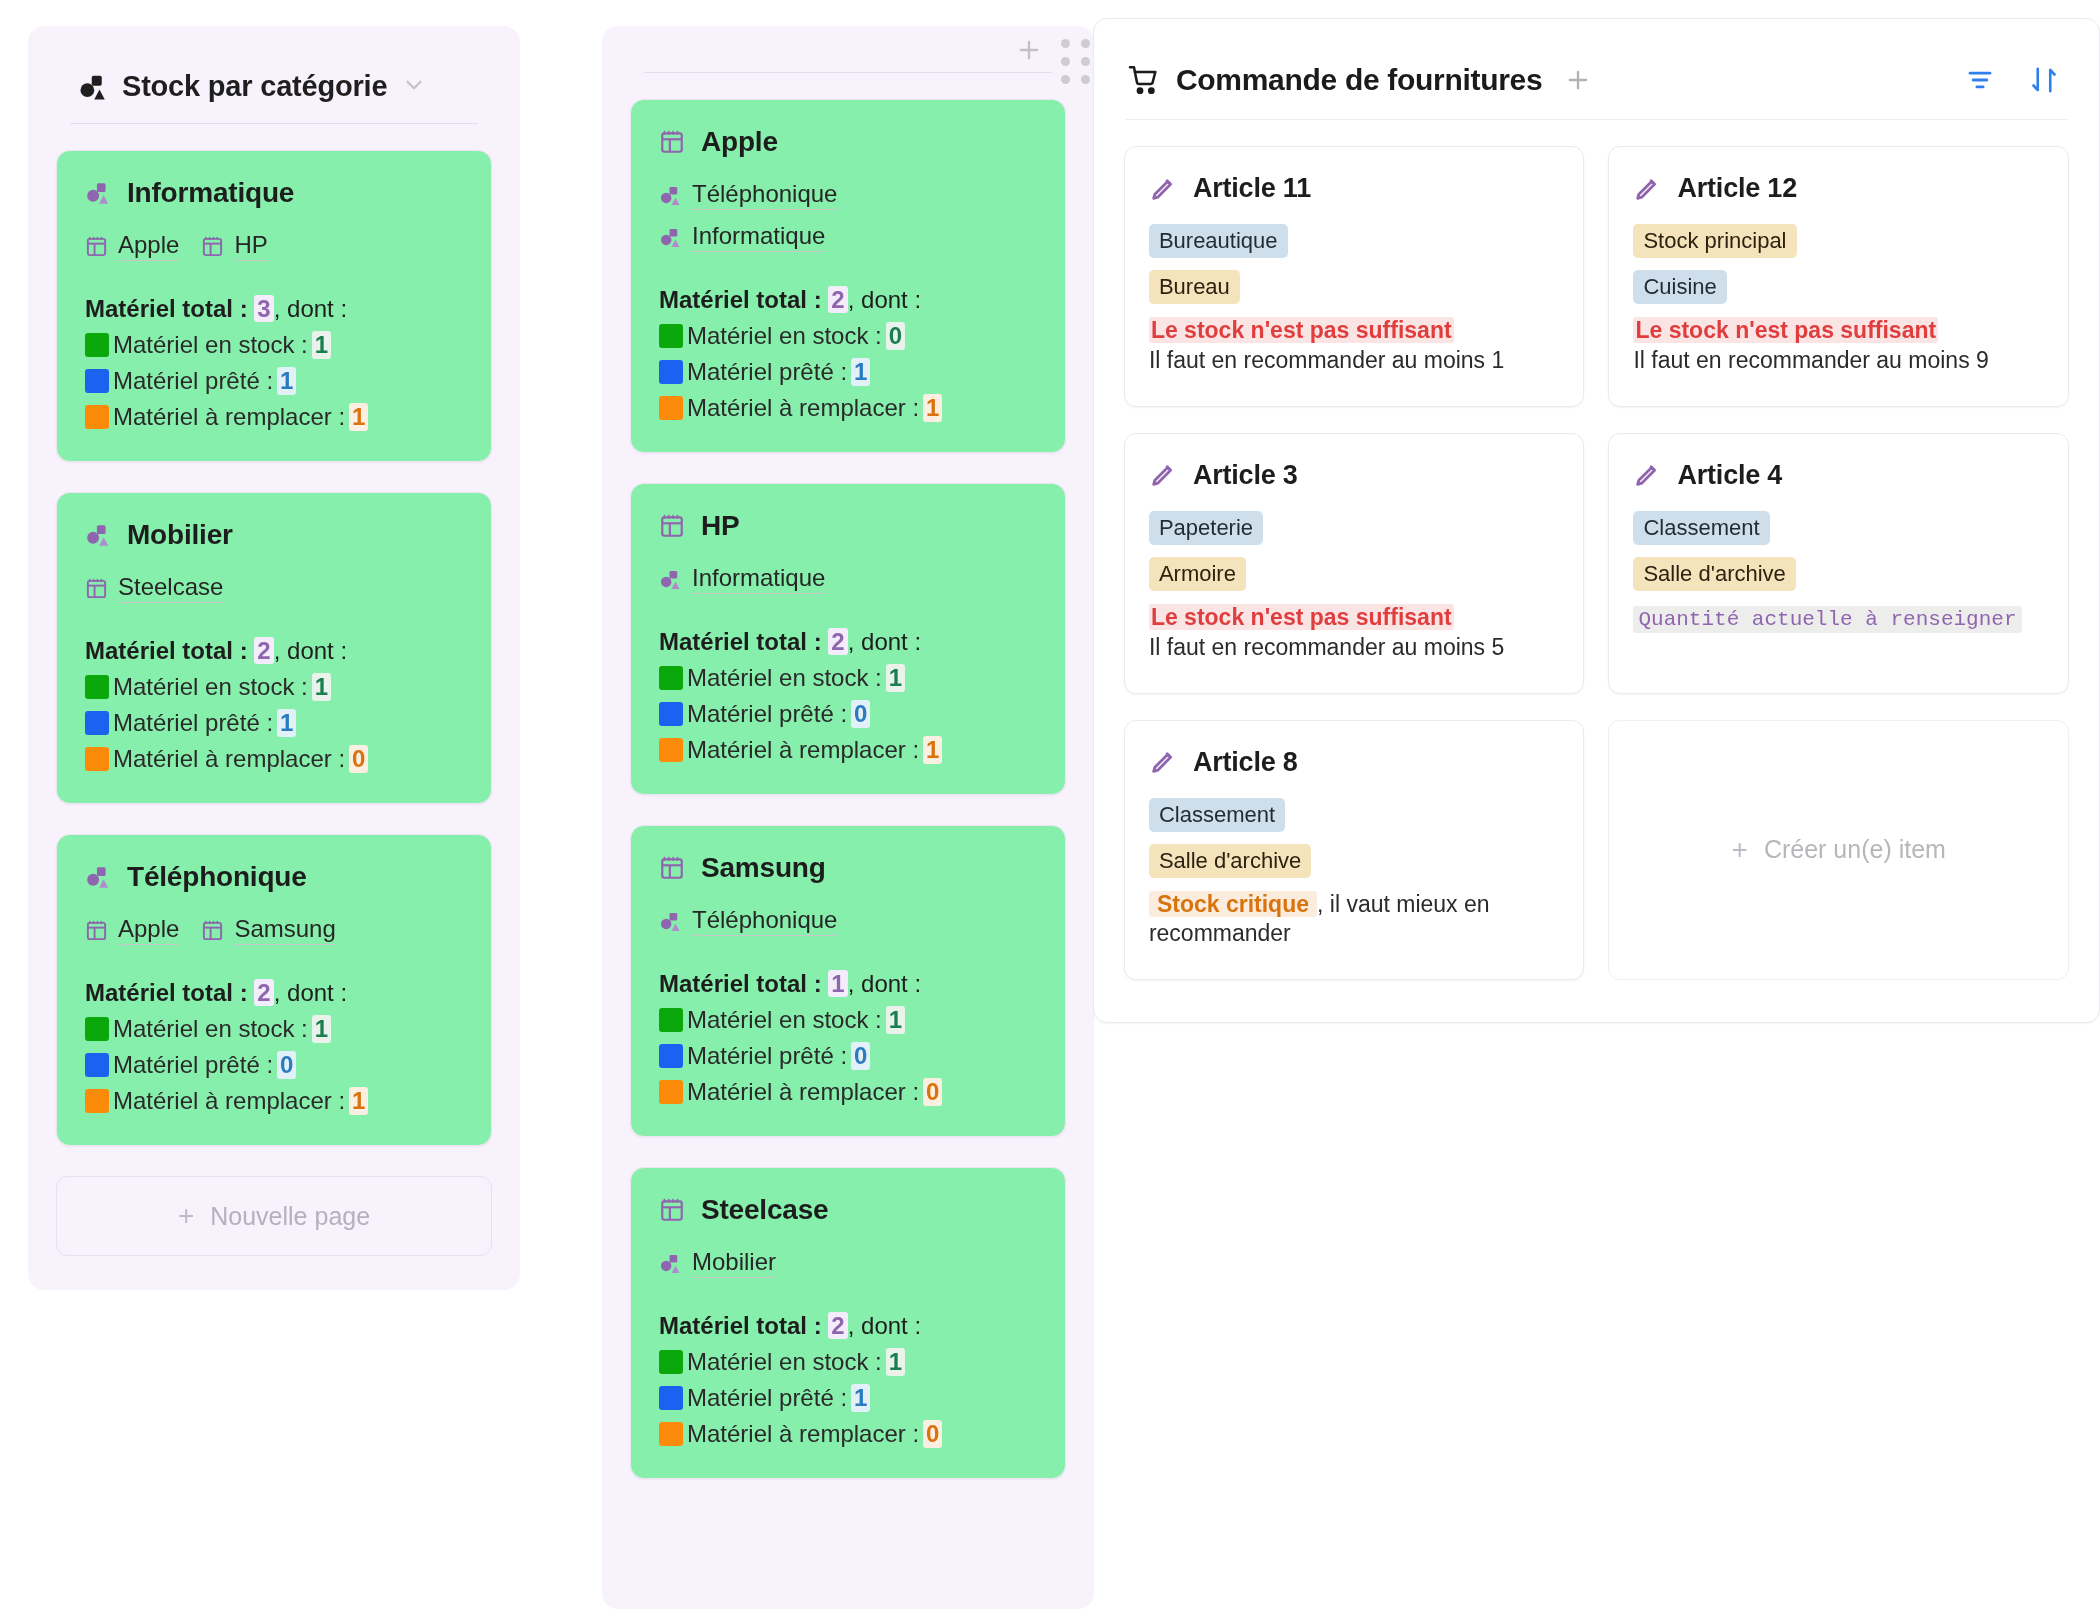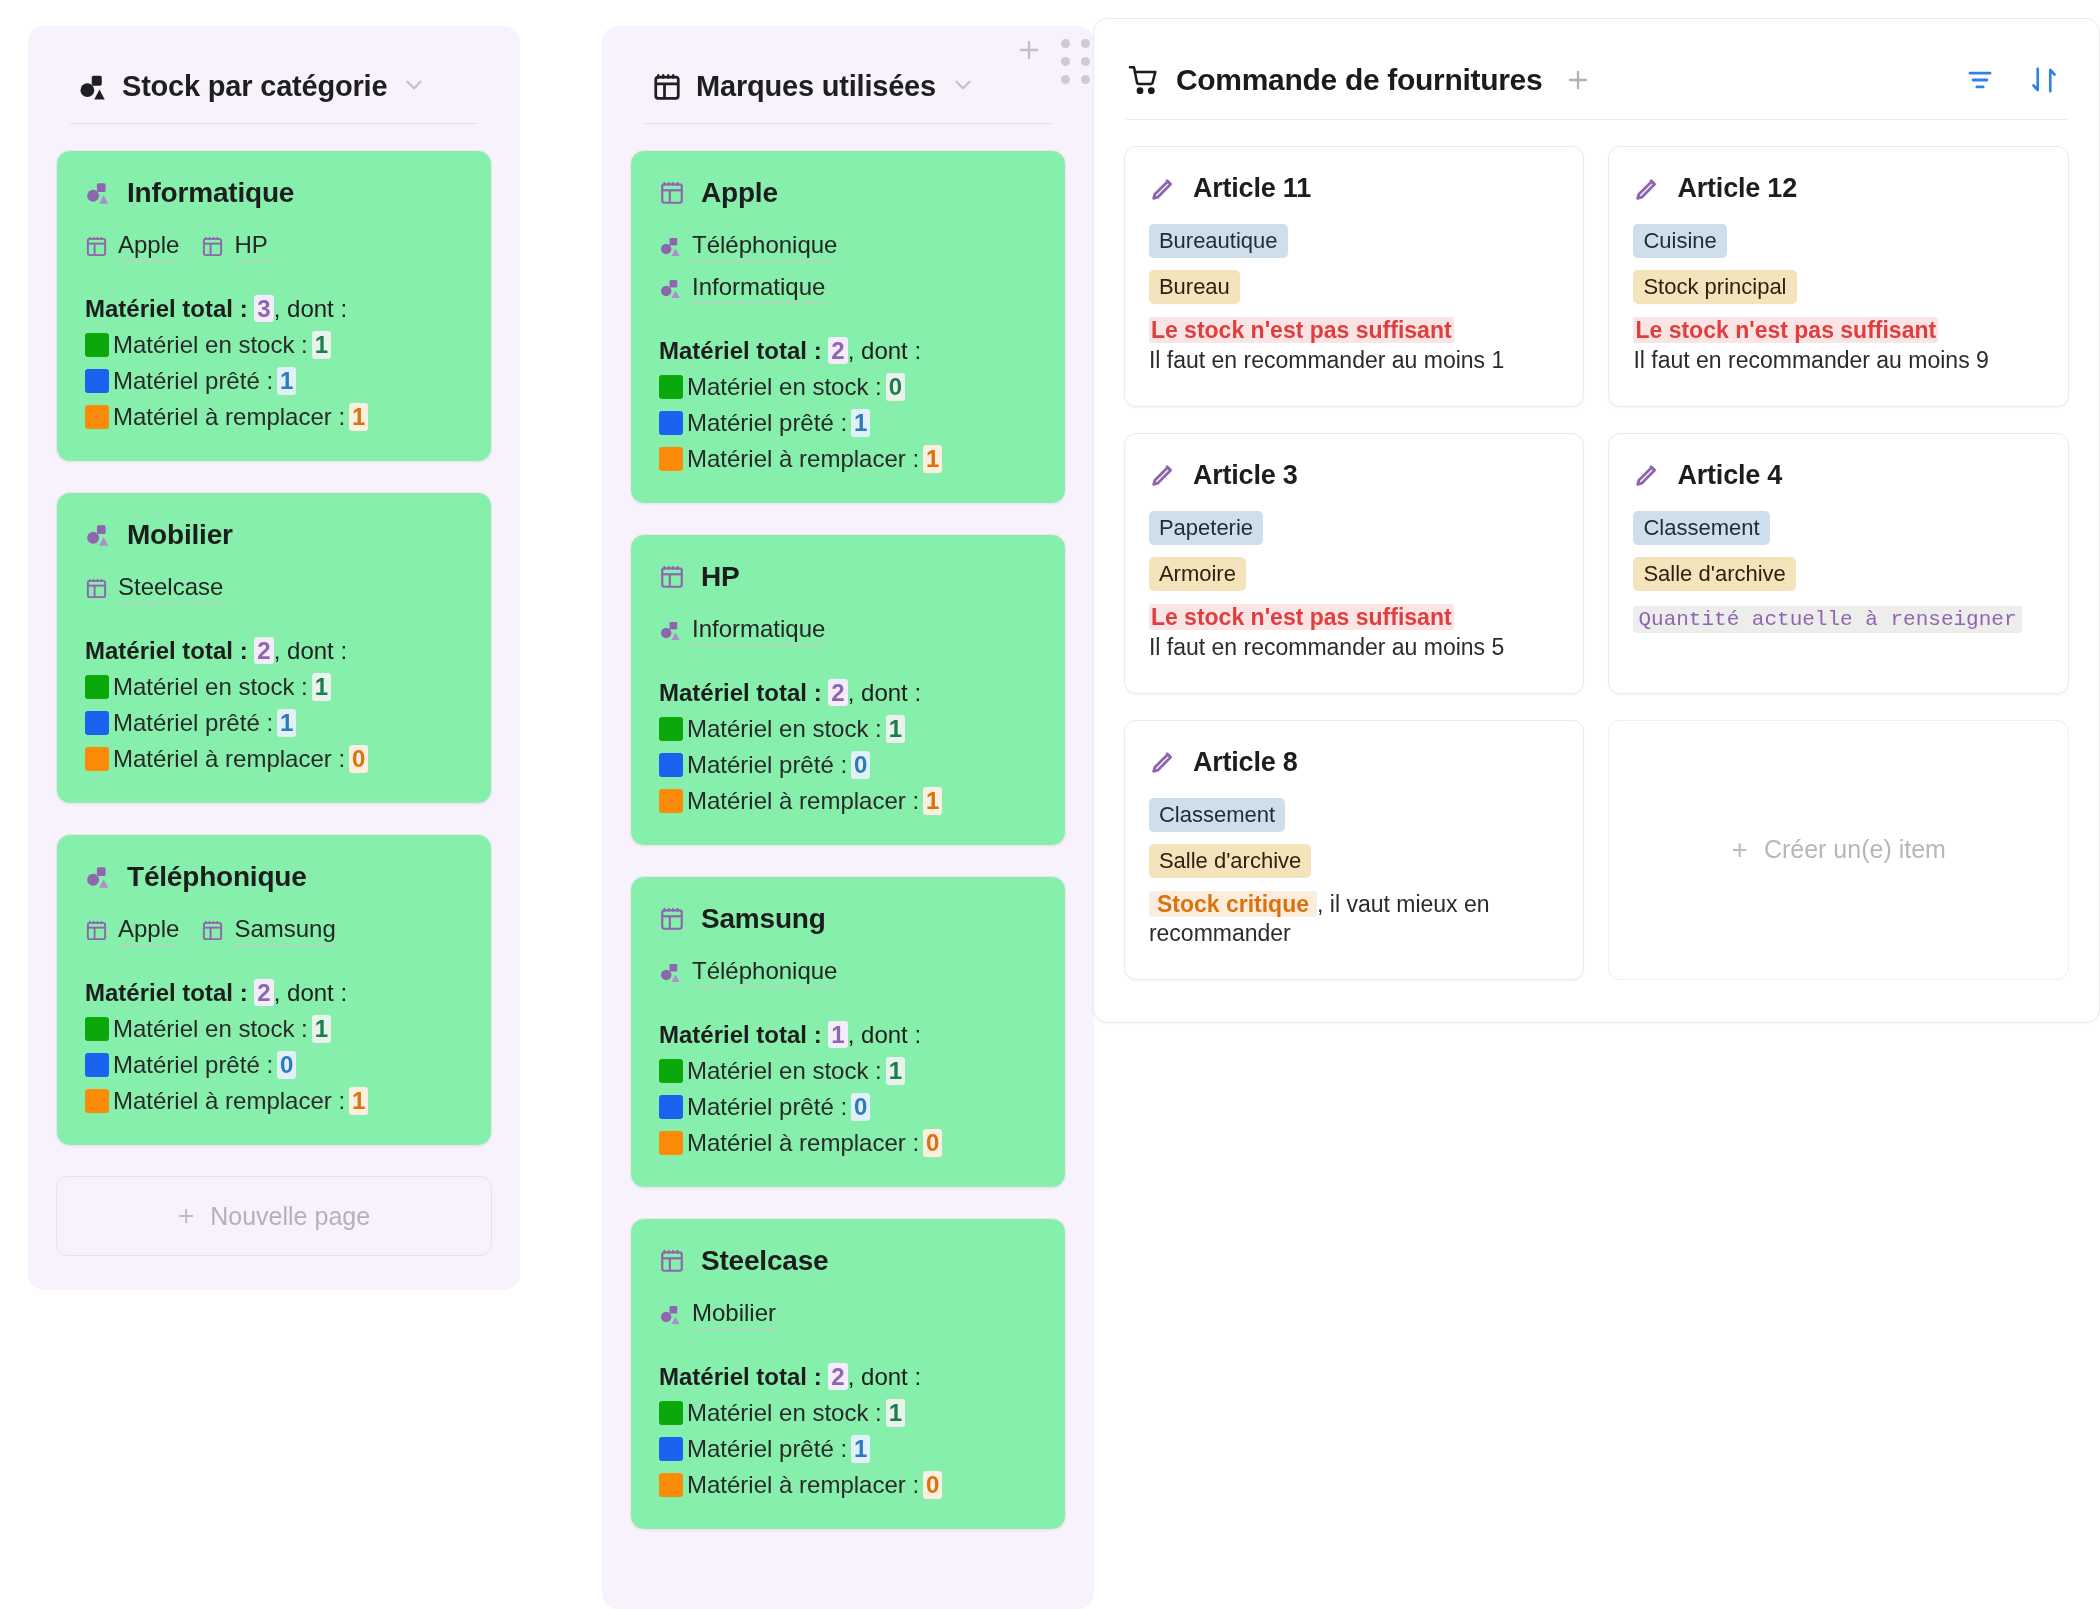--- a/index.html
+++ b/index.html
@@ -308,36 +308,20 @@
       </div>
     </div>
 
     <div class="new-page-btn">
       <span class="plus-lite">+</span>
       <span>Nouvelle page</span>
     </div>
   </div>
 
   <div class="col col-2">
-    <div class="col-head">
-      <span>
-        <svg class="col-head-icon" viewBox="0 0 24 24">
-            <rect x="3" y="4" width="18" height="17" rx="2" fill="none" stroke="#1f1f1f" stroke-width="2.2"></rect>
-            <path d="M3 9.5h18" stroke="#1f1f1f" stroke-width="2.2"></path>
-            <path d="M10 9.5v11.5" stroke="#1f1f1f" stroke-width="2.2"></path>
-            <path d="M5 2.4v2.2M9 2.4v2.2M13 2.4v2.2M17 2.4v2.2" stroke="#1f1f1f" stroke-width="1.8" stroke-linecap="round"></path>
-          </svg>
-      </span>
-      <span class="col-head-title">Marques utilisées</span>
-      <span>
-        <svg class="chevron" viewBox="0 0 24 24" fill="none" stroke="#8a8a8a" stroke-width="2.2" stroke-linecap="round" stroke-linejoin="round">
-            <path d="M6 9l6 6 6-6"></path>
-          </svg>
-      </span>
-    </div>
     <div class="col-rule"></div>
 
     <div class="db-card">
       <div class="db-card-title">
         <span>
           <svg class="icon-24" viewBox="0 0 24 24">
               <rect x="3" y="4" width="18" height="17" rx="2" fill="none" stroke="#9065b0" stroke-width="2"></rect>
               <path d="M3 9.5h18" stroke="#9065b0" stroke-width="2"></path>
               <path d="M10 9.5v11.5" stroke="#9065b0" stroke-width="2"></path>
               <path d="M5 2.4v2.2M9 2.4v2.2M13 2.4v2.2M17 2.4v2.2" stroke="#9065b0" stroke-width="1.6" stroke-linecap="round"></path>
@@ -588,22 +572,22 @@
       <div class="g-card">
         <div class="g-title">
           <span>
             <svg style="width:28px;height:28px;display:block;" viewBox="0 0 24 24" fill="none" stroke="#9065b0" stroke-width="2.4" stroke-linecap="round" stroke-linejoin="round">
                 <path d="M4 20l3.5-1 11-11-2.5-2.5-11 11z"></path>
                 <path d="M15.5 5l2.5 2.5"></path>
               </svg>
           </span>
           <span class="gtxt">Article 12</span>
         </div>
+        <div><span class="tag tag-yellow">Stock principal</span></div>
         <div><span class="tag tag-blue">Cuisine</span></div>
-        <div><span class="tag tag-yellow">Stock principal</span></div>
         <div class="g-text"><span class="hl-red">Le stock n'est pas suffisant</span><br><span>Il faut en recommander au moins 9</span></div>
       </div>
 
       <div class="g-card">
         <div class="g-title">
           <span>
             <svg style="width:28px;height:28px;display:block;" viewBox="0 0 24 24" fill="none" stroke="#9065b0" stroke-width="2.4" stroke-linecap="round" stroke-linejoin="round">
                 <path d="M4 20l3.5-1 11-11-2.5-2.5-11 11z"></path>
                 <path d="M15.5 5l2.5 2.5"></path>
               </svg>

